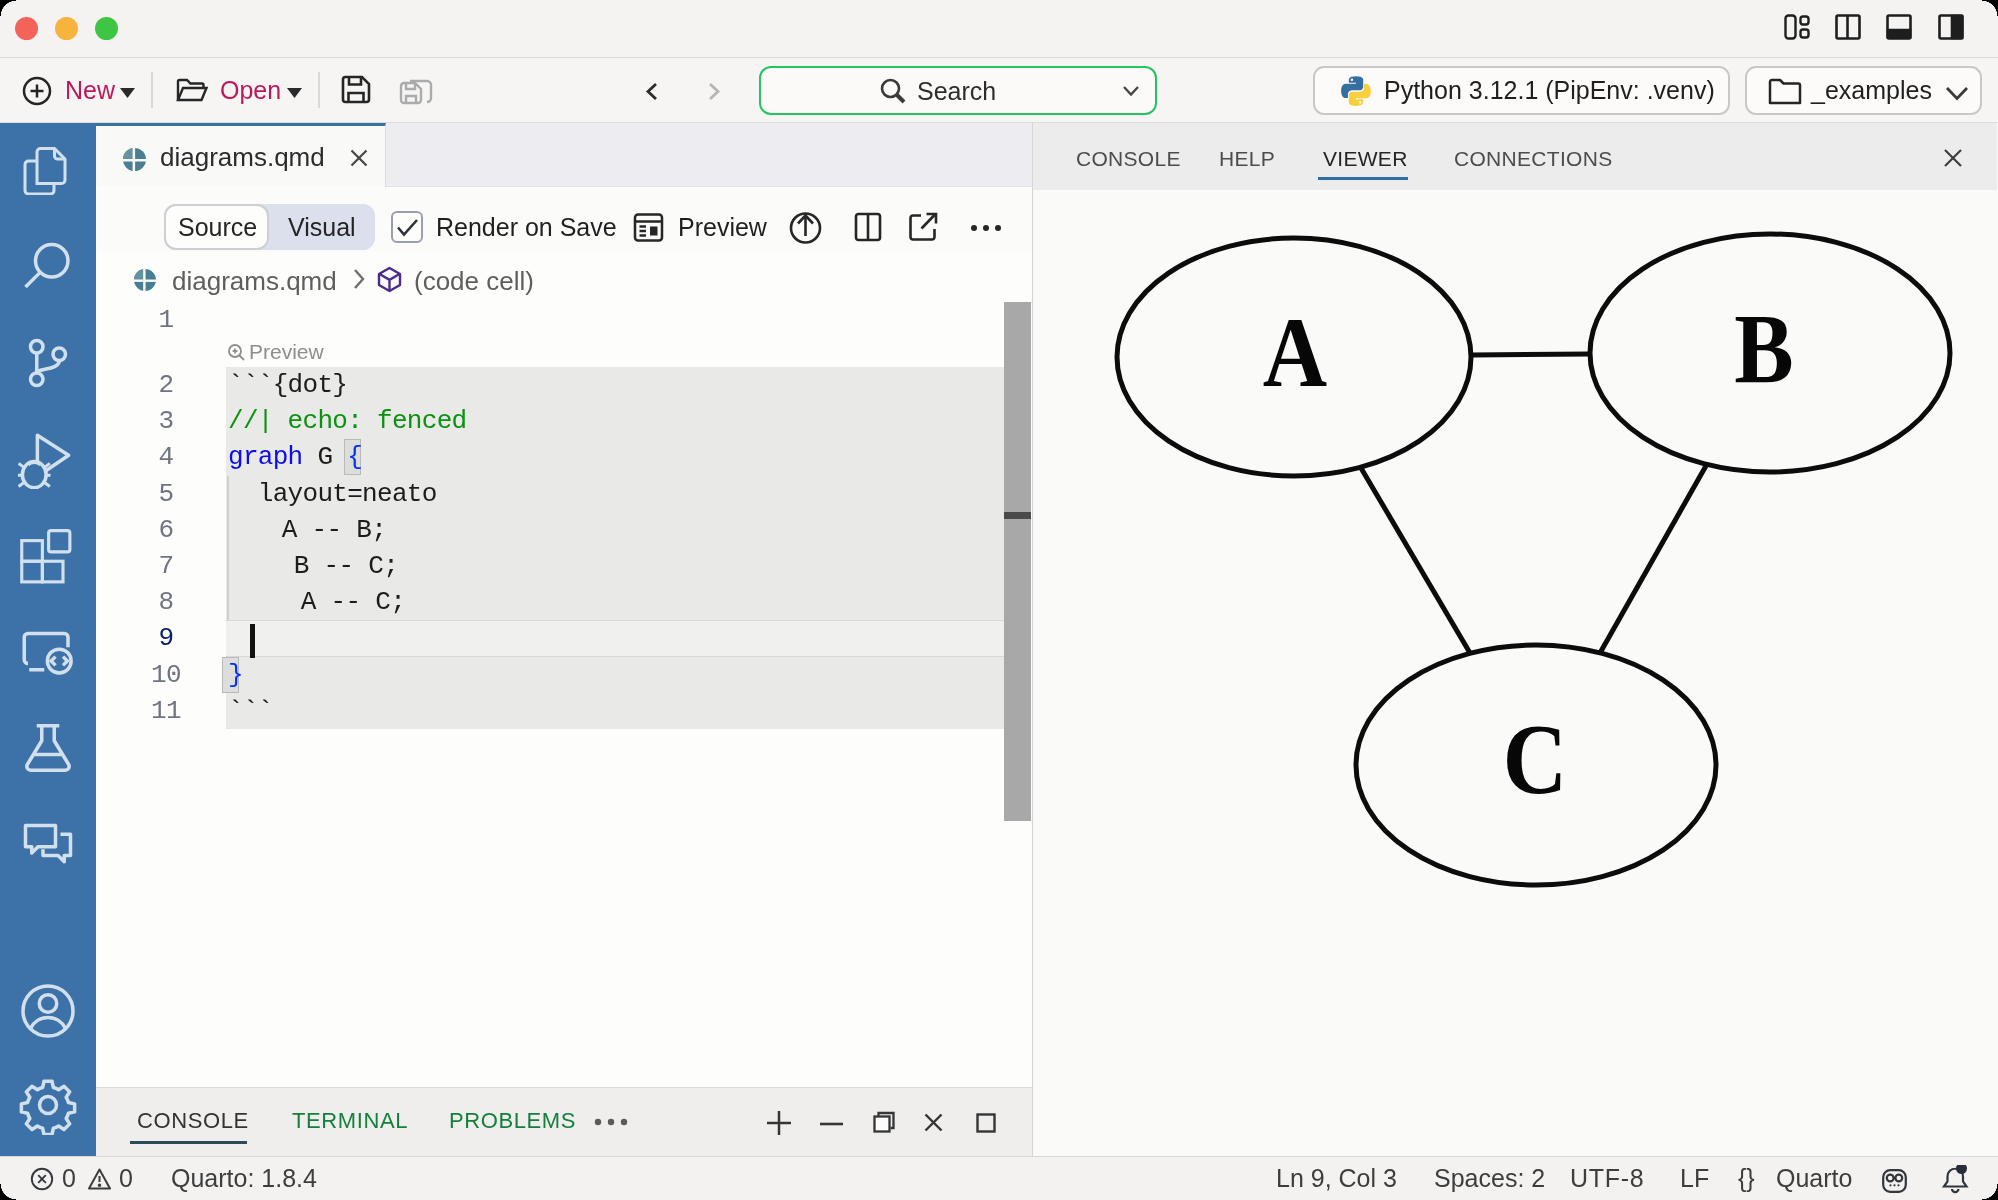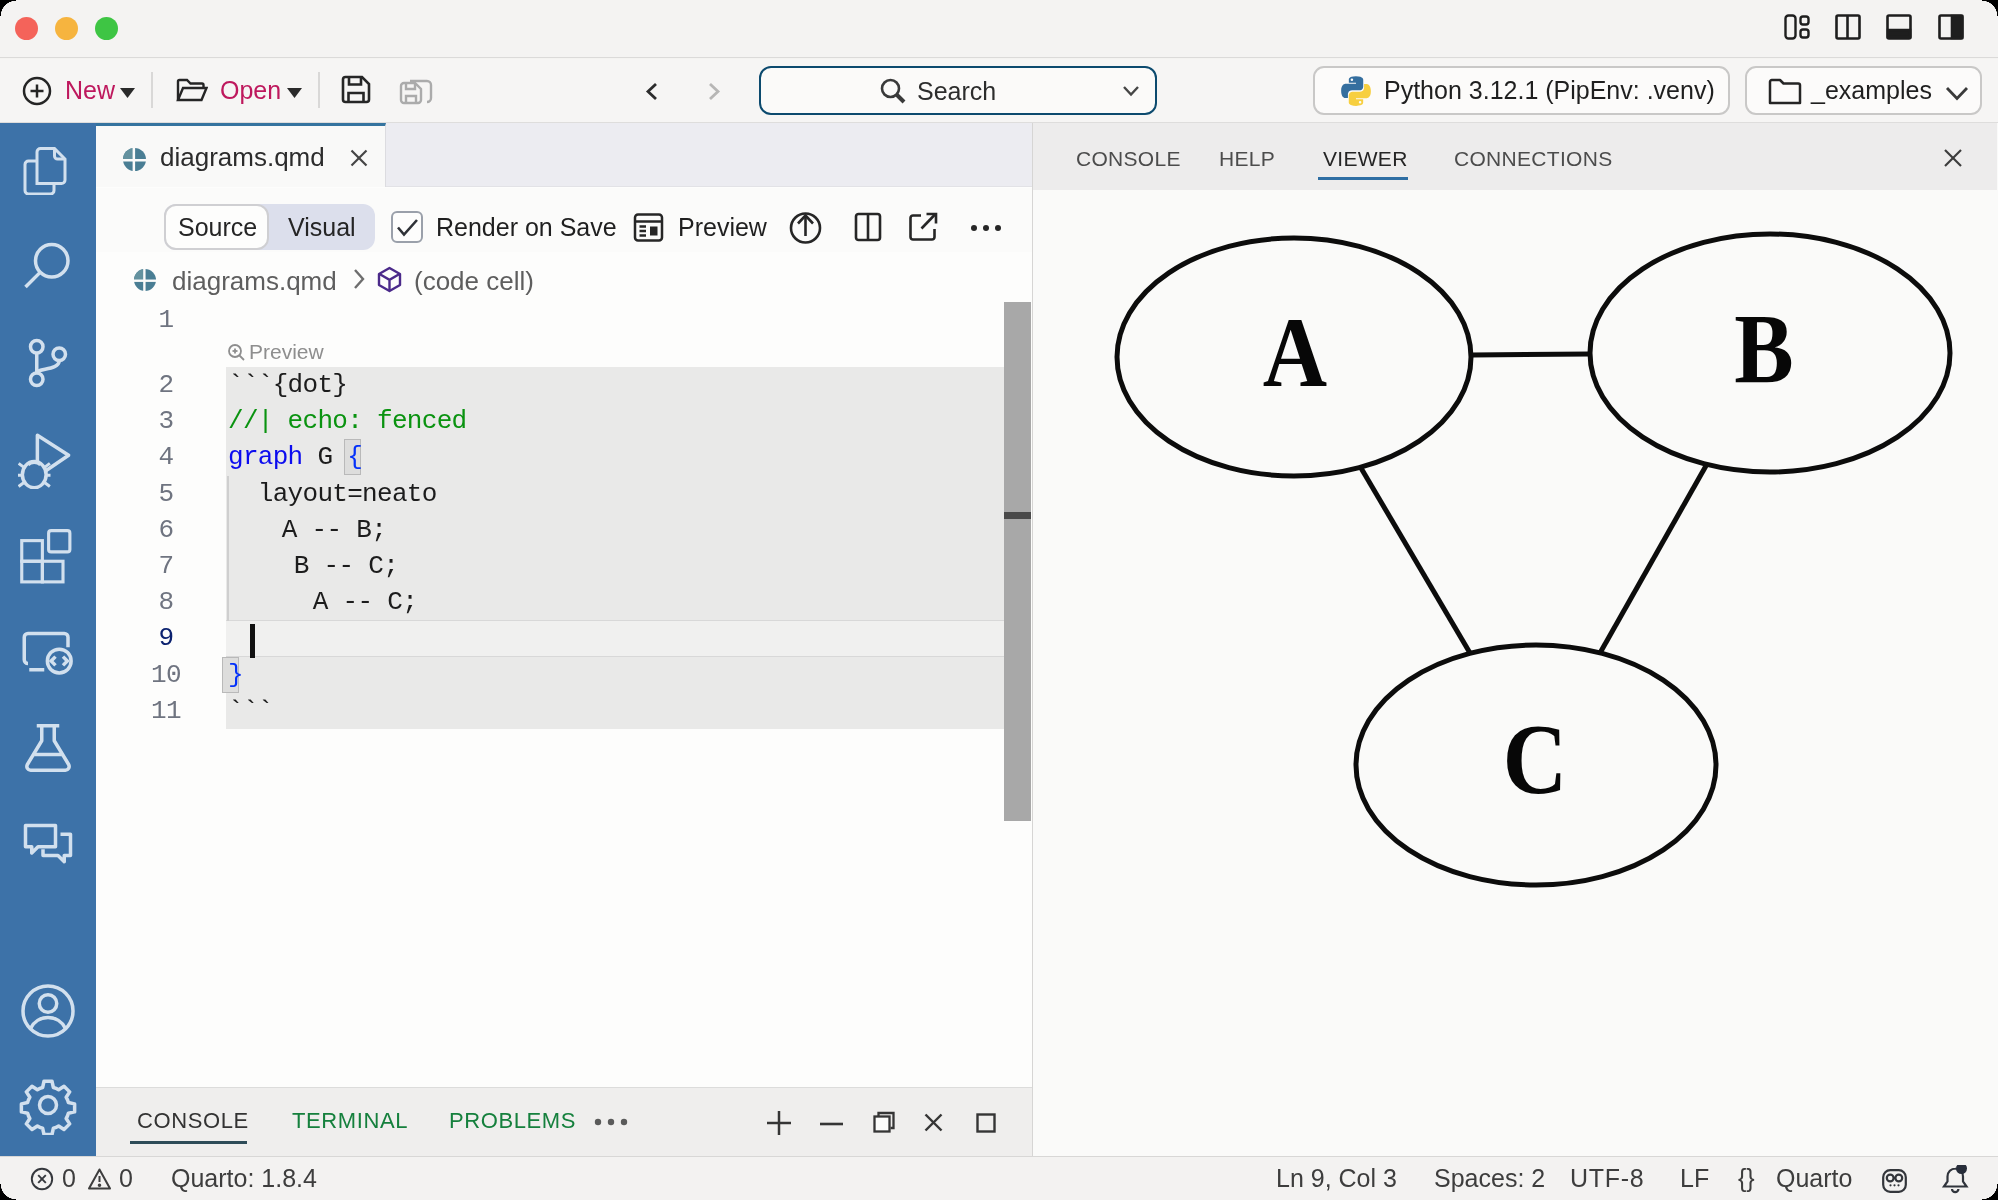--- a/index.html
+++ b/index.html
@@ -14,21 +14,21 @@
   #title { position:absolute; top:12px; left:0; width:1998px; text-align:center;
     font-size:23.5px; font-weight:700; color:#252525; letter-spacing:0px; }
 
   #toolbar { position:absolute; left:0; top:59px; width:1998px; height:64px;
     background:#f6f5f4; border-bottom:1px solid #dedddc; z-index:4; }
   .tbtxt { position:absolute; top:17px; font-size:25px; color:#be185d; }
   .tbsep { position:absolute; top:13px; width:2px; height:36px; background:#d9d8d7; }
   .navch { position:absolute; top:18px; }
 
   #searchbox { position:absolute; left:759px; top:7px; width:398px; height:49px;
-    background:#fbfaf9; border:2px solid #0c4a6e; border-radius:12px; }
+    background:#fbfaf9; border:2px solid #22c55e; border-radius:12px; }
   .pillbtn { position:absolute; top:7px; height:49px; background:#fcfbfa;
     border:2px solid #c9c8c7; border-radius:11px; }
 
   #activitybar { position:absolute; left:0; top:123px; width:96px; height:1033px;
     background:#3d72a8; }
   .ai { position:absolute; left:18px; width:60px; height:60px; }
 
   #main { position:absolute; left:96px; top:123px; width:937px; height:1033px;
     background:#fdfdfc; border-right:1px solid #d6d5d4; }
   #tabstrip { position:absolute; left:0; top:0; width:936px; height:64px;
@@ -333,21 +333,21 @@
           <line x1="5.5" y1="8" x2="10.5" y2="8"></line>
           <line x1="8" y1="5.5" x2="8" y2="10.5"></line>
       </svg>Preview</div>
 
     <div class="cl" style="left:132px;top:64.8px;">```{dot}</div>
     <div class="cl" style="left:132px;top:101px;"><span class="cm">//| echo: fenced</span></div>
     <div class="cl" style="left:132px;top:137.3px;"><span class="kw">graph</span> G <span class="br">{</span></div>
     <div class="cl" style="left:132px;top:173.5px;">  layout=neato</div>
     <div class="cl" style="left:132px;top:209.7px;padding-left:24px;">  A -- B;</div>
     <div class="cl" style="left:132px;top:246px;margin-left:36px;">  B -- C;</div>
-    <div class="cl" style="left:140px;top:282.2px;padding-left:47px;">  A -- C;</div>
+    <div class="cl" style="left:128px;top:282.2px;padding-left:47px;">  A -- C;</div>
     <div class="cl" style="left:132px;top:354.6px;"><span class="br">}</span></div>
     <div class="cl" style="left:132px;top:390.9px;">```</div>
 
     <div class="abs" style="left:154px;top:321.7px;width:4.5px;height:34px;background:#111;"></div>
 
     <div class="abs" style="left:908px;top:0px;width:27px;height:519px;background:#a8a8a8;"></div>
     <div class="abs" style="left:908px;top:210px;width:27px;height:7px;background:#4a4a4a;"></div>
   </div>
   <div id="panel">
     <div class="ptab" style="left:41px;color:#333;">CONSOLE</div>

